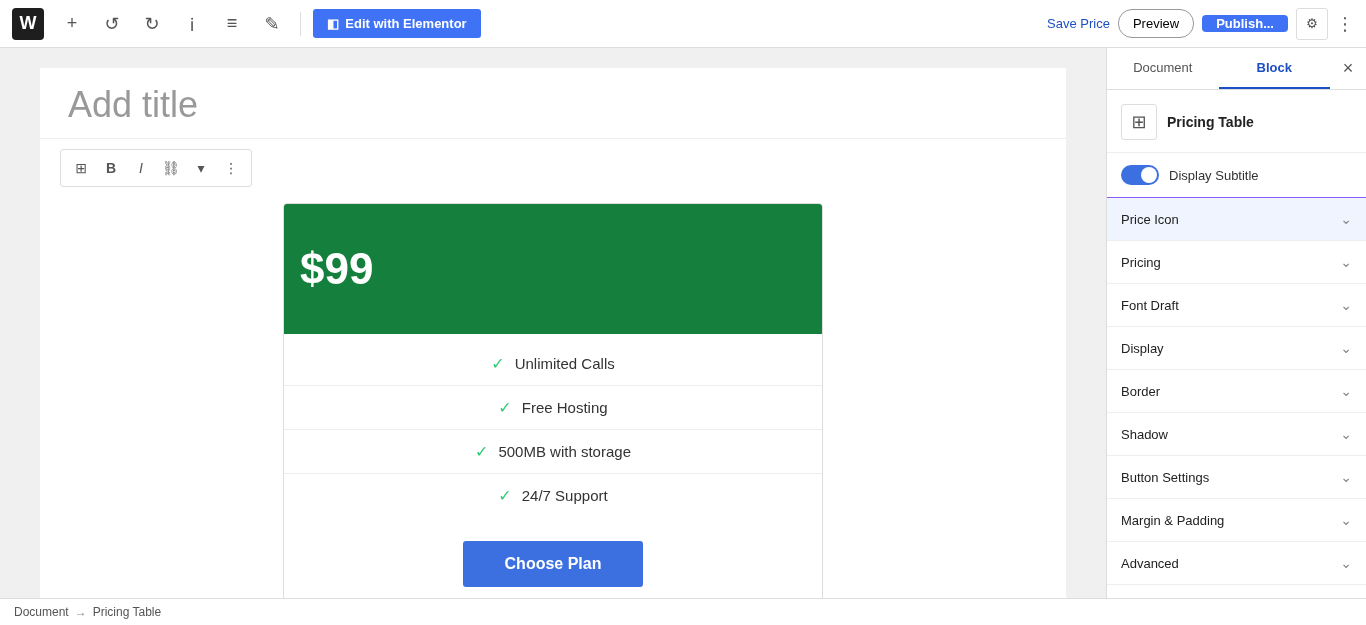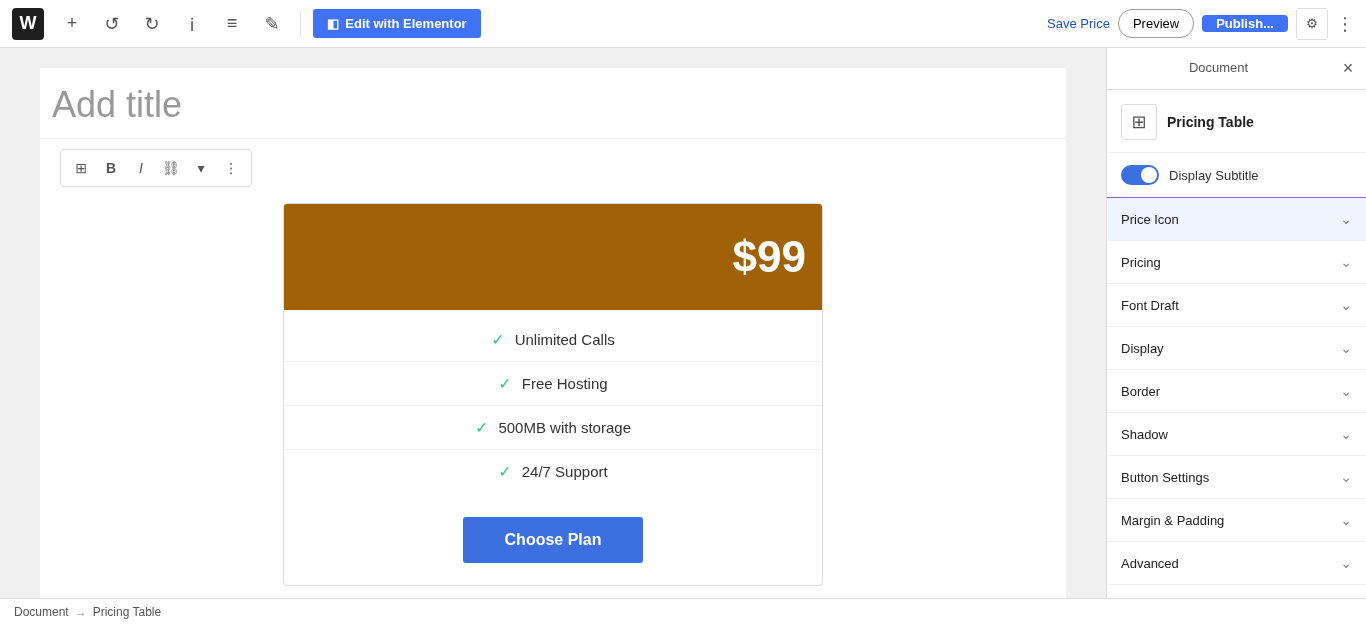--- a/index.html
+++ b/index.html
@@ -32,42 +32,42 @@
     .kebab-btn { background: transparent; border: none; cursor: pointer; color: #555; font-size: 18px; display: flex; align-items: center; }
 
     
     .main-layout { display: flex; flex: 1; overflow: hidden; }
 
     
     .editor-area { flex: 1; overflow-y: auto; background: #f0f0f1; padding: 20px 40px; }
     .editor-inner { background: #fff; min-height: 560px; }
 
     
-    .add-title { font-size: 36px; font-weight: 300; color: #999; padding: 16px 12px 12px; border-bottom: 1px solid #eee; }
+    .add-title { font-size: 36px; font-weight: 300; color: #999; padding: 16px 28px 12px; border-bottom: 1px solid #eee; }
 
     
     .block-toolbar {
       display: flex; align-items: center; background: #fff; border: 1px solid #ddd;
       border-radius: 3px; padding: 4px 6px; gap: 2px; margin: 10px 20px 0;
       width: fit-content;
     }
     .block-toolbar-btn {
       width: 28px; height: 28px; border: none; background: transparent; cursor: pointer;
       display: flex; align-items: center; justify-content: center; color: #555; font-size: 14px; border-radius: 2px;
     }
 
     
     .pricing-card-wrapper { padding: 16px 20px 40px; }
     .pricing-card {
       border: 1px solid #ddd; border-radius: 4px; overflow: hidden; max-width: 540px; margin: 0 auto;
       background: #fff;
     }
     .pricing-card-header { text-align: center; padding: 22px 16px 18px; }
     .pricing-card-title { font-size: 20px; font-weight: 700; color: #222; }
-    .pricing-price-box { background: #a16207; padding: 28px 16px; text-align: right; }
+    .pricing-price-box { background: #15803d; padding: 40px 16px; text-align: left; }
     .pricing-price { color: #fff; font-size: 44px; font-weight: 700; }
     .pricing-features { padding: 8px 0; }
     .pricing-feature-row {
       display: flex; align-items: center; justify-content: center; gap: 10px;
       padding: 12px 16px; border-bottom: 1px solid #eee; font-size: 15px; color: #333;
     }
     .pricing-feature-row:last-child { border-bottom: none; }
     .check-icon { color: #2ecc71; font-size: 16px; }
     .pricing-btn-area { padding: 16px 20px 22px; text-align: center; }
     .choose-plan-btn {
@@ -226,20 +226,21 @@
           </div>
         </div>
       </div>
     </div>
   </div>
 
   <div class="right-sidebar">
 
     <div style="display:flex; align-items:center; border-bottom: 1px solid #ddd;">
       <div class="sidebar-tab">Document</div>
+      <div class="sidebar-tab active">Block</div>
       <button class="sidebar-close">
         <span>×</span>
       </button>
     </div>
 
     <div class="sidebar-block-info">
       <div class="block-icon-box">
         <span>⊞</span>
       </div>
       <div class="block-info-label">Pricing Table</div>

